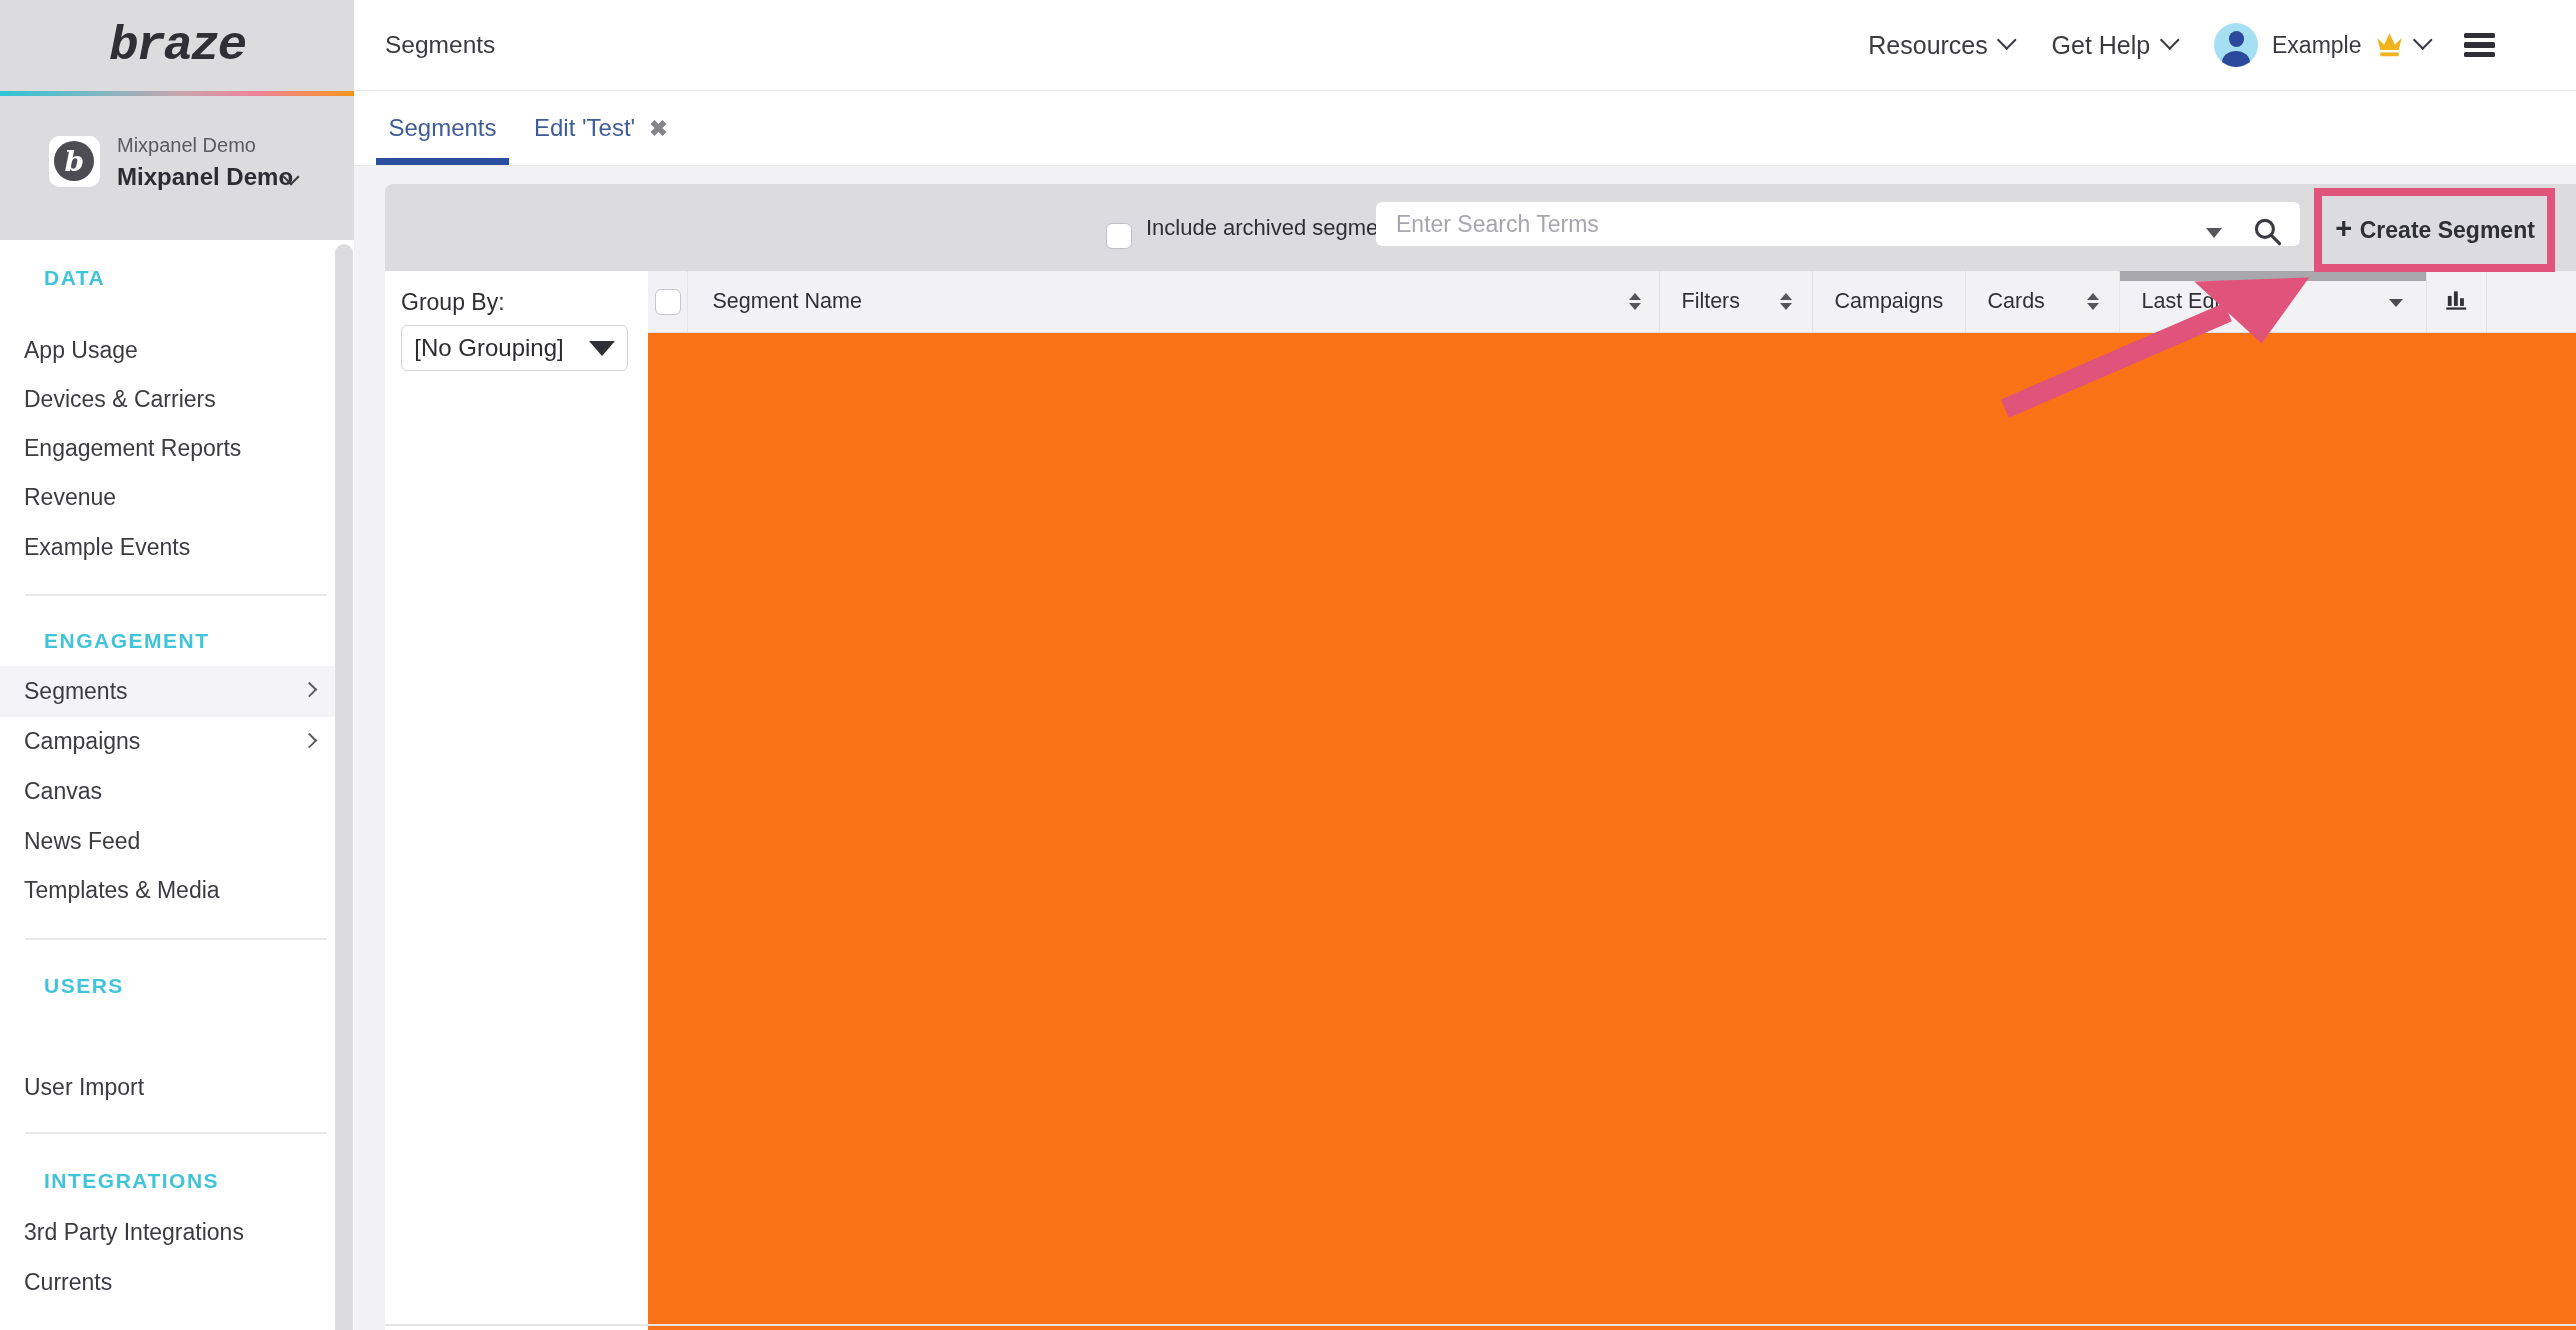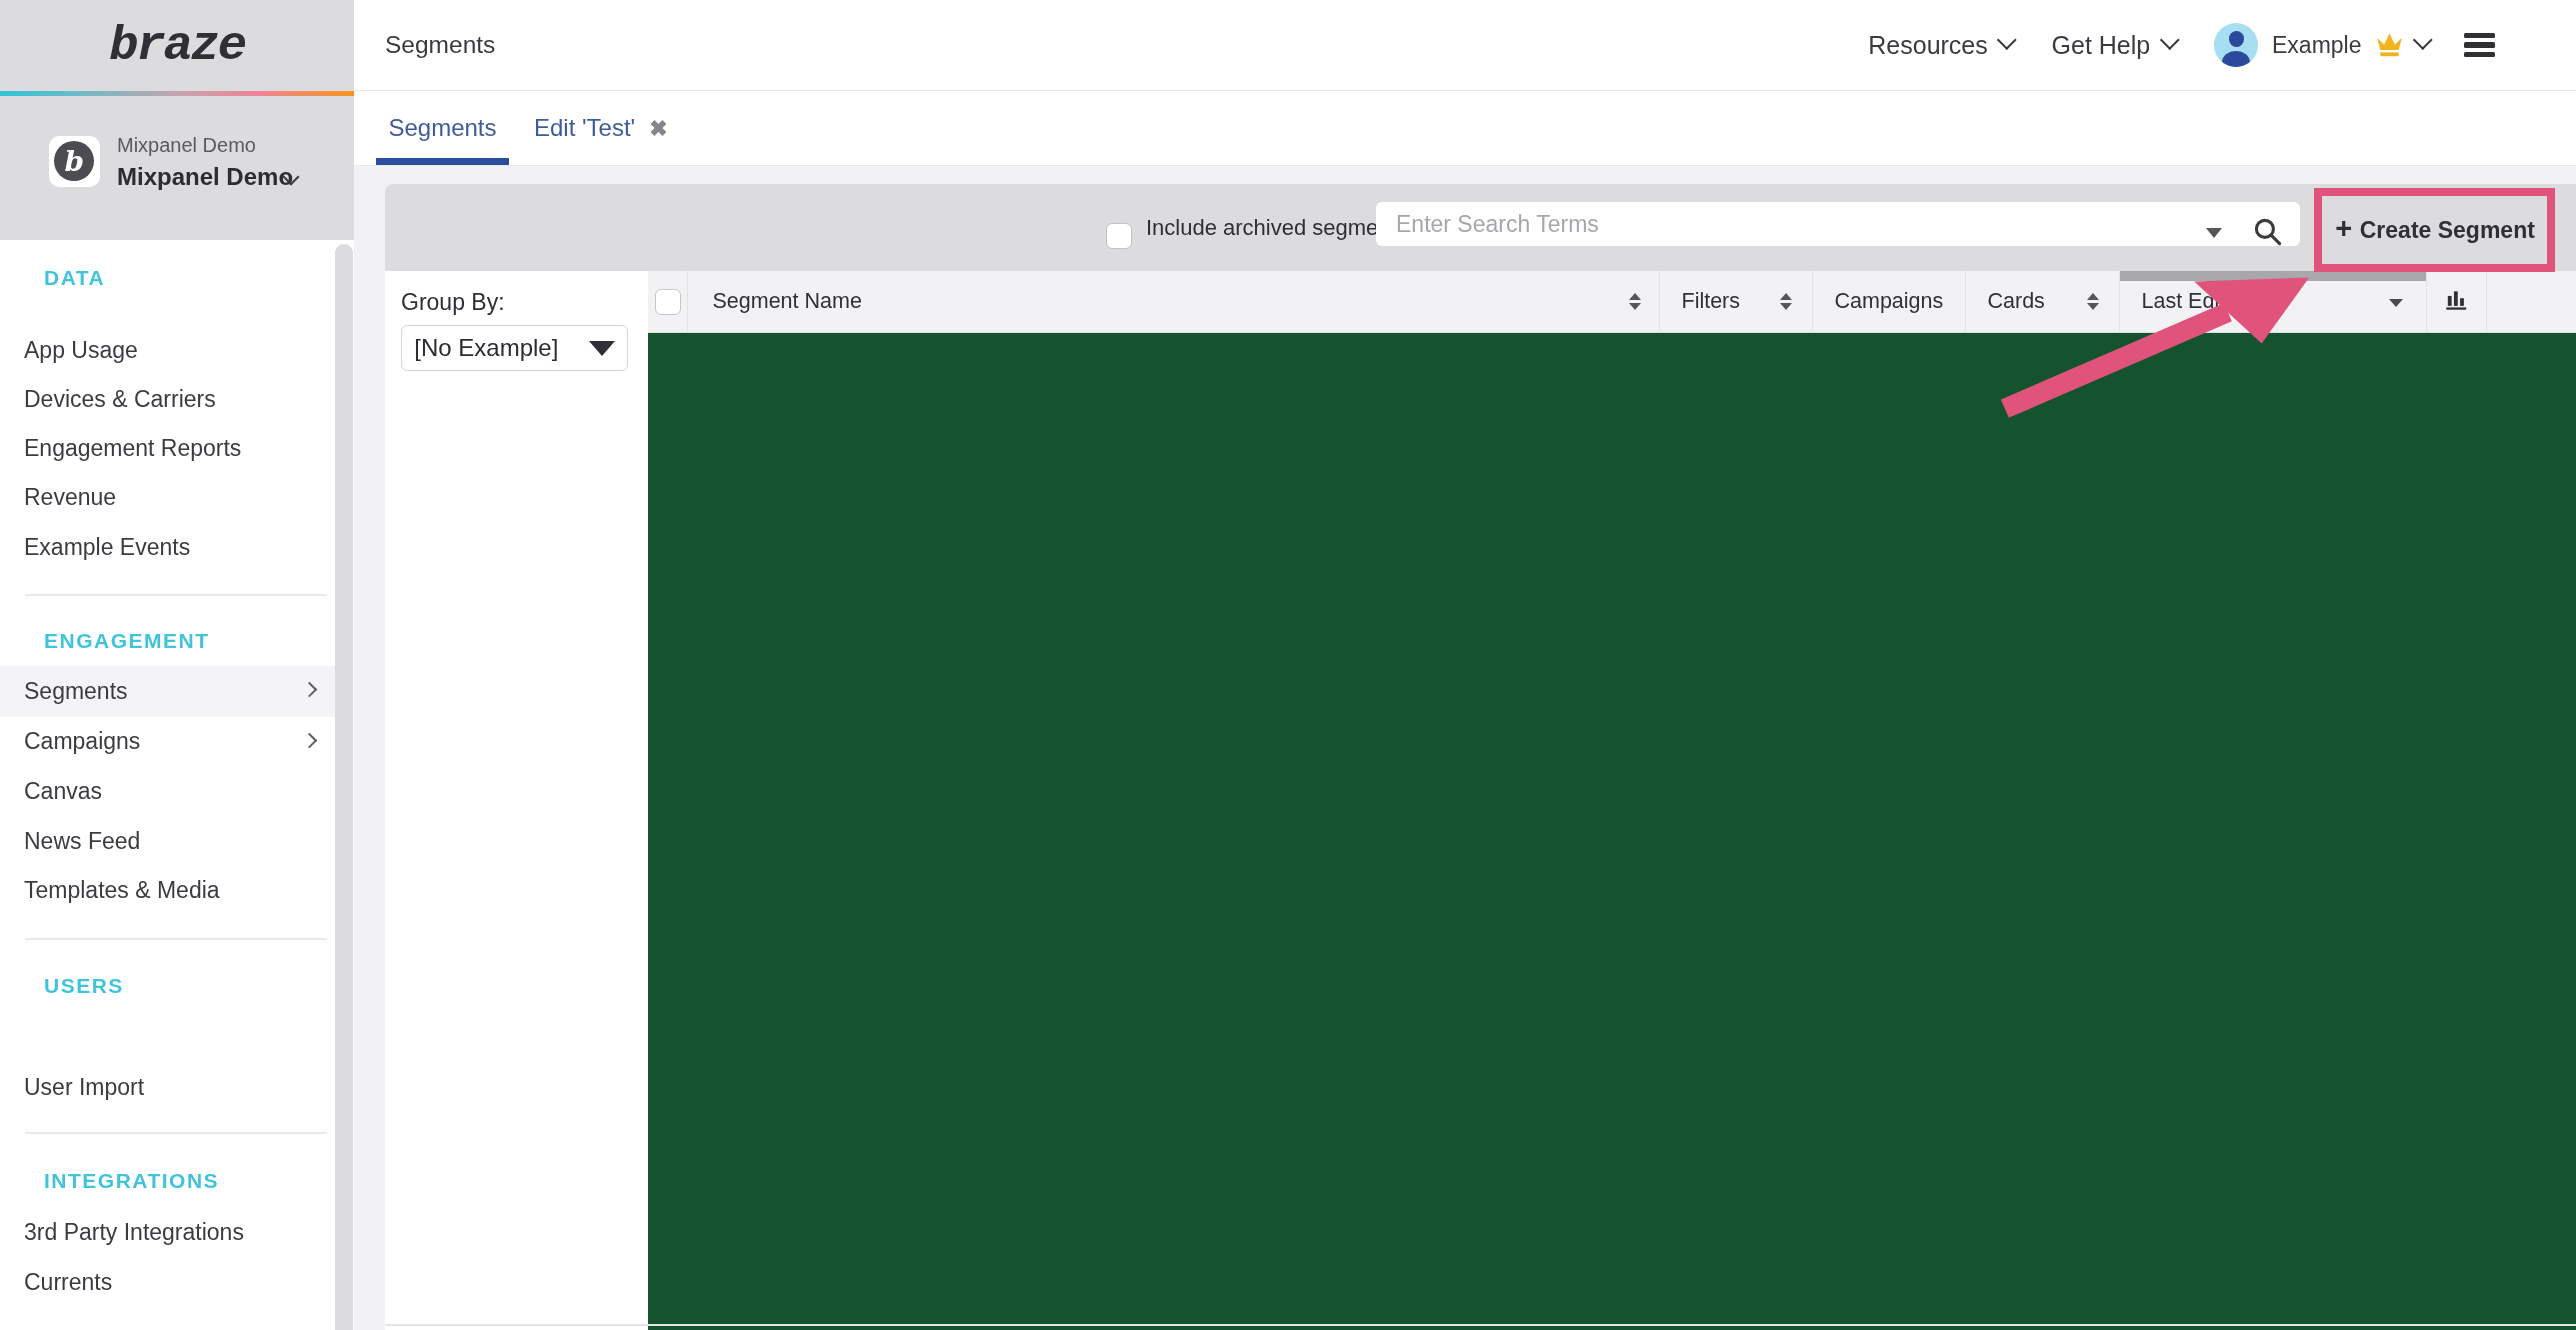--- a/index.html
+++ b/index.html
@@ -84,21 +84,21 @@
   .group-panel{position:absolute;left:385px;top:271px;width:263px;bottom:0;background:#fff;
            border-right:1.5px solid #e5e5e8;box-sizing:content-box;}
   .gb-label{position:absolute;left:16px;top:18.4px;font-size:23px;color:#2e2e34;}
   .gb-select{position:absolute;left:16px;top:54px;width:227px;height:46px;background:#fff;
            border:1.5px solid #d4d4d9;border-radius:6.1px;box-sizing:border-box;cursor:pointer;}
   .gb-select-text{position:absolute;left:12.3px;top:0;height:43px;line-height:43px;font-size:24px;
            font-weight:500;color:#2c2c32;}
   .gb-caret{position:absolute;right:12.3px;top:14.6px;width:0;height:0;
            border-left:13px solid transparent;border-right:13px solid transparent;border-top:15.3px solid #2f2f36;}
   
-  .table-area{position:absolute;left:648px;top:271px;right:0;bottom:0;background:#14532d;}
+  .table-area{position:absolute;left:648px;top:271px;right:0;bottom:0;background:#f97316;}
   .thead{position:absolute;left:0;top:0;right:0;height:61px;background:#f2f2f4;
          border-bottom:1.5px solid #dfdfe3;display:flex;box-sizing:content-box;}
   .th{display:flex;align-items:center;font-size:21.5px;color:#303036;box-sizing:border-box;
       border-right:1.5px solid #e3e3e6;position:relative;}
   .th-check{width:40px;justify-content:center;}
   .th-segment{width:972px;padding:0 18.4px 0 24.5px;justify-content:space-between;cursor:pointer;}
   .th-filters{width:153px;padding:0 20px 0 21.5px;justify-content:space-between;cursor:pointer;}
   .th-campaigns{width:153px;padding-left:21.5px;cursor:pointer;}
   .th-cards{width:154px;padding:0 20px 0 21.5px;justify-content:space-between;cursor:pointer;}
   .th-lastedited{width:307px;padding-left:21.5px;cursor:pointer;}
@@ -228,21 +228,21 @@
     </div>
     <button class="create-btn">
       <span class="create-plus">+</span>
       <span class="create-label">Create Segment</span>
     </button>
   </div>
 
   <div class="group-panel">
     <div class="gb-label">Group By:</div>
     <div class="gb-select">
-      <span class="gb-select-text">[No Example]</span>
+      <span class="gb-select-text">[No Grouping]</span>
       <span class="gb-caret"></span>
     </div>
   </div>
 
   <div class="table-area">
     <div class="thead">
       <div class="th th-check">
         <div class="hd-checkbox"></div>
       </div>
       <div class="th th-segment">

